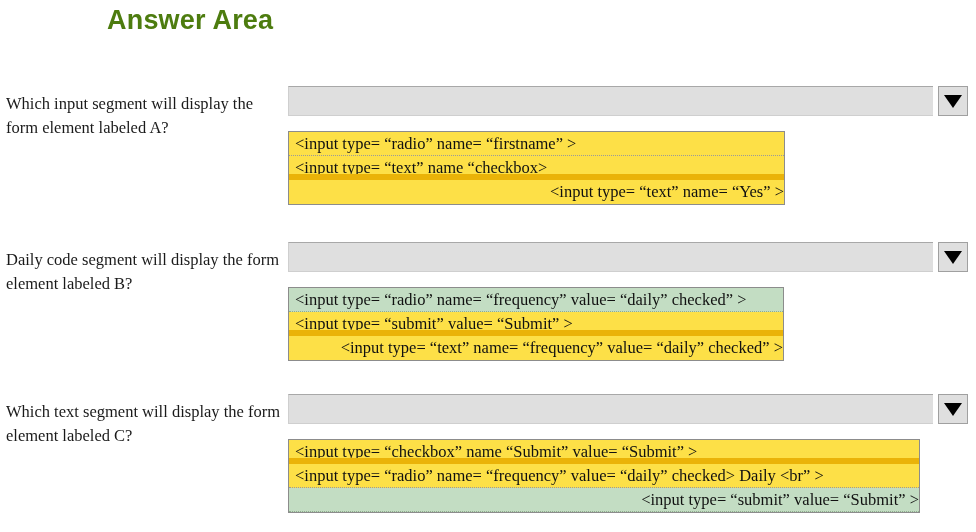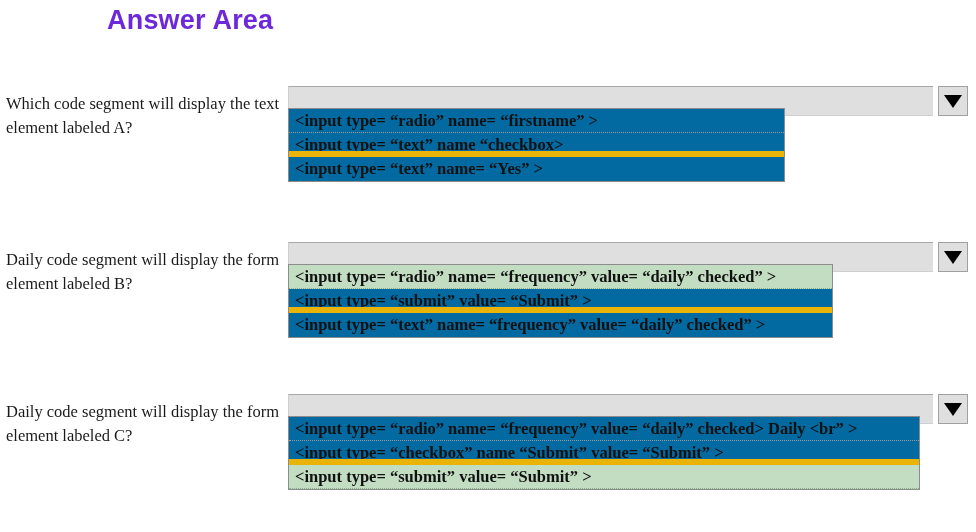--- a/index.html
+++ b/index.html
@@ -16,21 +16,21 @@
   }
 
   #page-title {
     position: absolute;
     left: 107px;
     top: 5px;
     font-family: "Liberation Sans", sans-serif;
     font-weight: bold;
     font-size: 27px;
     letter-spacing: 0.2px;
-    color: #6d28d9;
+    color: #4d7c0f;
   }
 
   .question-group {
     position: absolute;
     left: 0;
     width: 976px;
   }
 
   .q-label {
     position: absolute;
@@ -71,81 +71,80 @@
     width: 0;
     height: 0;
     border-left: 9px solid transparent;
     border-right: 9px solid transparent;
     border-top: 13px solid #000000;
   }
 
   .options-list {
     position: absolute;
     left: 288px;
-    top: 26px;
+    top: 49px;
     border: 1px solid #8c8c8c;
-    background: #0369a1;
+    background: #fde047;
     box-sizing: border-box;
-    font-weight: bold;
   }
 
   .option-row {
     height: 24px;
     line-height: 24px;
     padding-left: 6px;
     font-family: "Liberation Serif", serif;
     font-size: 16.5px;
     color: #111111;
     white-space: nowrap;
     border-bottom: 6px solid #eab308;
     box-sizing: border-box;
     overflow: hidden;
   }
-  .option-row:last-child { border-bottom: none; }
+  .option-row:last-child { border-bottom: none; text-align: right; }
   .option-row.dotted { border-bottom: 1px dotted #9a9a9a; }
   .option-row.selected {
     background: #c3ddc3;
     border-bottom: 1px dotted #8fae8f;
   }
 </style>
 </head>
 <body>
 
 <div id="page-title">Answer Area</div>
 
 <div id="groups-container">
     <div class="question-group" style="top: 82px;">
-      <div class="q-label">Which code segment will display the text element labeled A?</div>
+      <div class="q-label">Which input segment will display the form element labeled A?</div>
       <div class="dropdown-bar" style="width: 645px;"></div>
       <div class="dropdown-arrow-box" style="left: 938px;">
         <div class="tri"></div>
       </div>
       <div class="options-list" style="width: 497px;">
         <div class="option-row dotted">&lt;input type= “radio” name= “firstname” &gt;</div>
         <div class="option-row">&lt;input type= “text” name “checkbox&gt;</div>
         <div class="option-row">&lt;input type= “text” name= “Yes” &gt;</div>
       </div>
     </div>
     <div class="question-group" style="top: 238px;">
       <div class="q-label">Daily code segment will display the form element labeled B?</div>
       <div class="dropdown-bar" style="width: 645px;"></div>
       <div class="dropdown-arrow-box" style="left: 938px;">
         <div class="tri"></div>
       </div>
-      <div class="options-list" style="width: 545px;">
+      <div class="options-list" style="width: 496px;">
         <div class="option-row selected">&lt;input type= “radio” name= “frequency” value= “daily” checked” &gt;</div>
         <div class="option-row">&lt;input type= “submit” value= “Submit” &gt;</div>
         <div class="option-row">&lt;input type= “text” name= “frequency” value= “daily” checked” &gt;</div>
       </div>
     </div>
     <div class="question-group" style="top: 390px;">
-      <div class="q-label">Daily code segment will display the form element labeled C?</div>
+      <div class="q-label">Which text segment will display the form element labeled C?</div>
       <div class="dropdown-bar" style="width: 645px;"></div>
       <div class="dropdown-arrow-box" style="left: 938px;">
         <div class="tri"></div>
       </div>
       <div class="options-list" style="width: 632px;">
+        <div class="option-row">&lt;input type= “checkbox” name “Submit” value= “Submit” &gt;</div>
         <div class="option-row dotted">&lt;input type= “radio” name= “frequency” value= “daily” checked&gt; Daily &lt;br” &gt;</div>
-        <div class="option-row">&lt;input type= “checkbox” name “Submit” value= “Submit” &gt;</div>
         <div class="option-row selected">&lt;input type= “submit” value= “Submit” &gt;</div>
       </div>
     </div>
   </div>
 
 </body></html>

